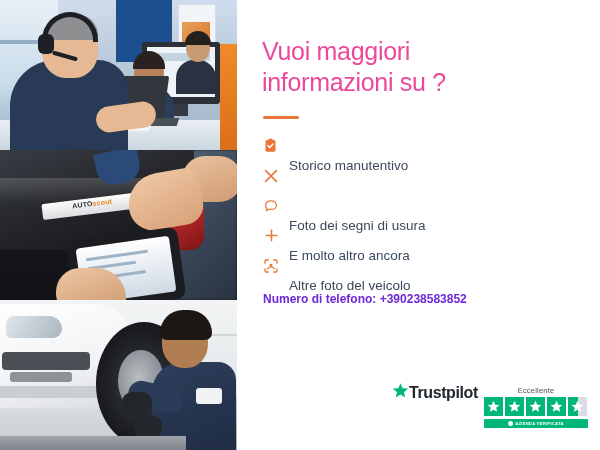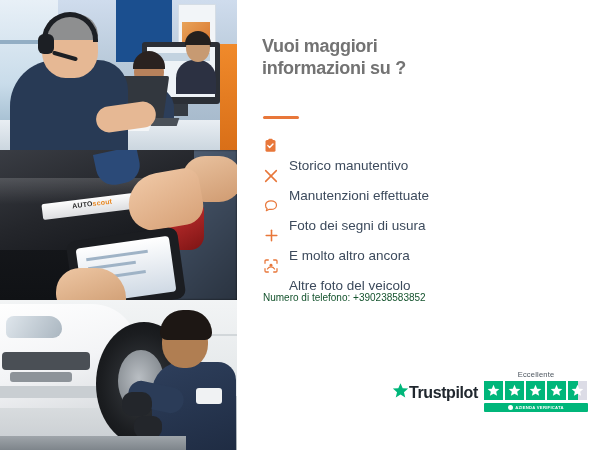--- a/index.html
+++ b/index.html
@@ -306,24 +306,24 @@
     position: absolute;
     left: 237px; top: 0;
     width: 363px; height: 450px;
     background: #ffffff;
   }
 
   .heading {
     position: absolute;
     left: 25px; top: 36px;
     width: 215px;
-    font-size: 18px;
-    font-weight: 700;
+    font-size: 25px;
+    font-weight: 400;
     line-height: 1.22;
-    color: #737373;
+    color: #ec4899;
     letter-spacing: -.3px;
   }
   .heading-rule {
     position: absolute;
     left: 26px; top: 116px;
     width: 36px; height: 3px;
     background: #e8773a;
     border-radius: 2px;
   }
 
@@ -351,23 +351,23 @@
     font-size: 13.5px;
     color: #3c4a5c;
     line-height: 1;
     margin-top: 40px;
   }
 
   
   .phone-line {
     position: absolute;
     left: 26px; top: 292px;
-    font-size: 10px;
-    font-weight: 400;
-    color: #14532d;
+    font-size: 12px;
+    font-weight: 700;
+    color: #6d28d9;
     white-space: nowrap;
   }
   .contact-p {
     position: absolute;
     left: 26px; top: 318px;
     width: 300px;
     font-size: 11.8px;
     line-height: 1.62;
     color: #4a5968;
   }
@@ -384,21 +384,21 @@
     display: flex; align-items: center; 
   }
   .tp-logo-text {
     font-size: 16px;
     font-weight: 700;
     color: #20272e;
     letter-spacing: -.4px;
   }
   .tp-right {
     position: absolute;
-    left: 92px; top: 0;
+    left: 92px; top: 16px;
     width: 104px;
   }
   .tp-excellent {
     font-size: 7.5px;
     color: #4c555e;
     text-align: center;
     letter-spacing: .2px;
     margin-bottom: 2px;
   }
   .tp-stars {
@@ -538,21 +538,20 @@
       </div>
 
       <div class="feature">
         <span class="feature-icon">
           <svg viewBox="0 0 24 24" width="16" height="16" fill="none" stroke="#e8773a" stroke-width="2.3" stroke-linecap="round">
             <path d="M4 4l16 16"></path>
             <path d="M20 4L4 20"></path>
             <circle cx="12" cy="12" r="1.1" fill="#e8773a" stroke="none"></circle>
           </svg>
         </span>
-        <span class="feature-label">Manutenzioni effettuate</span>
       </div>
 
       <div class="feature">
         <span class="feature-icon">
           <svg viewBox="0 0 24 24" width="16" height="16" fill="none" stroke="#e8773a" stroke-width="1.8" stroke-linejoin="round">
             <path d="M12 4.2c4.6 0 8.2 2.9 8.2 6.5s-3.6 6.5-8.2 6.5c-.9 0-1.8-.1-2.6-.3L5 19l1.1-3.1C4.5 14.7 3.8 12.9 3.8 10.7 3.8 7.1 7.4 4.2 12 4.2z"></path>
           </svg>
         </span>
         <span class="feature-label">Foto dei segni di usura</span>
       </div>

